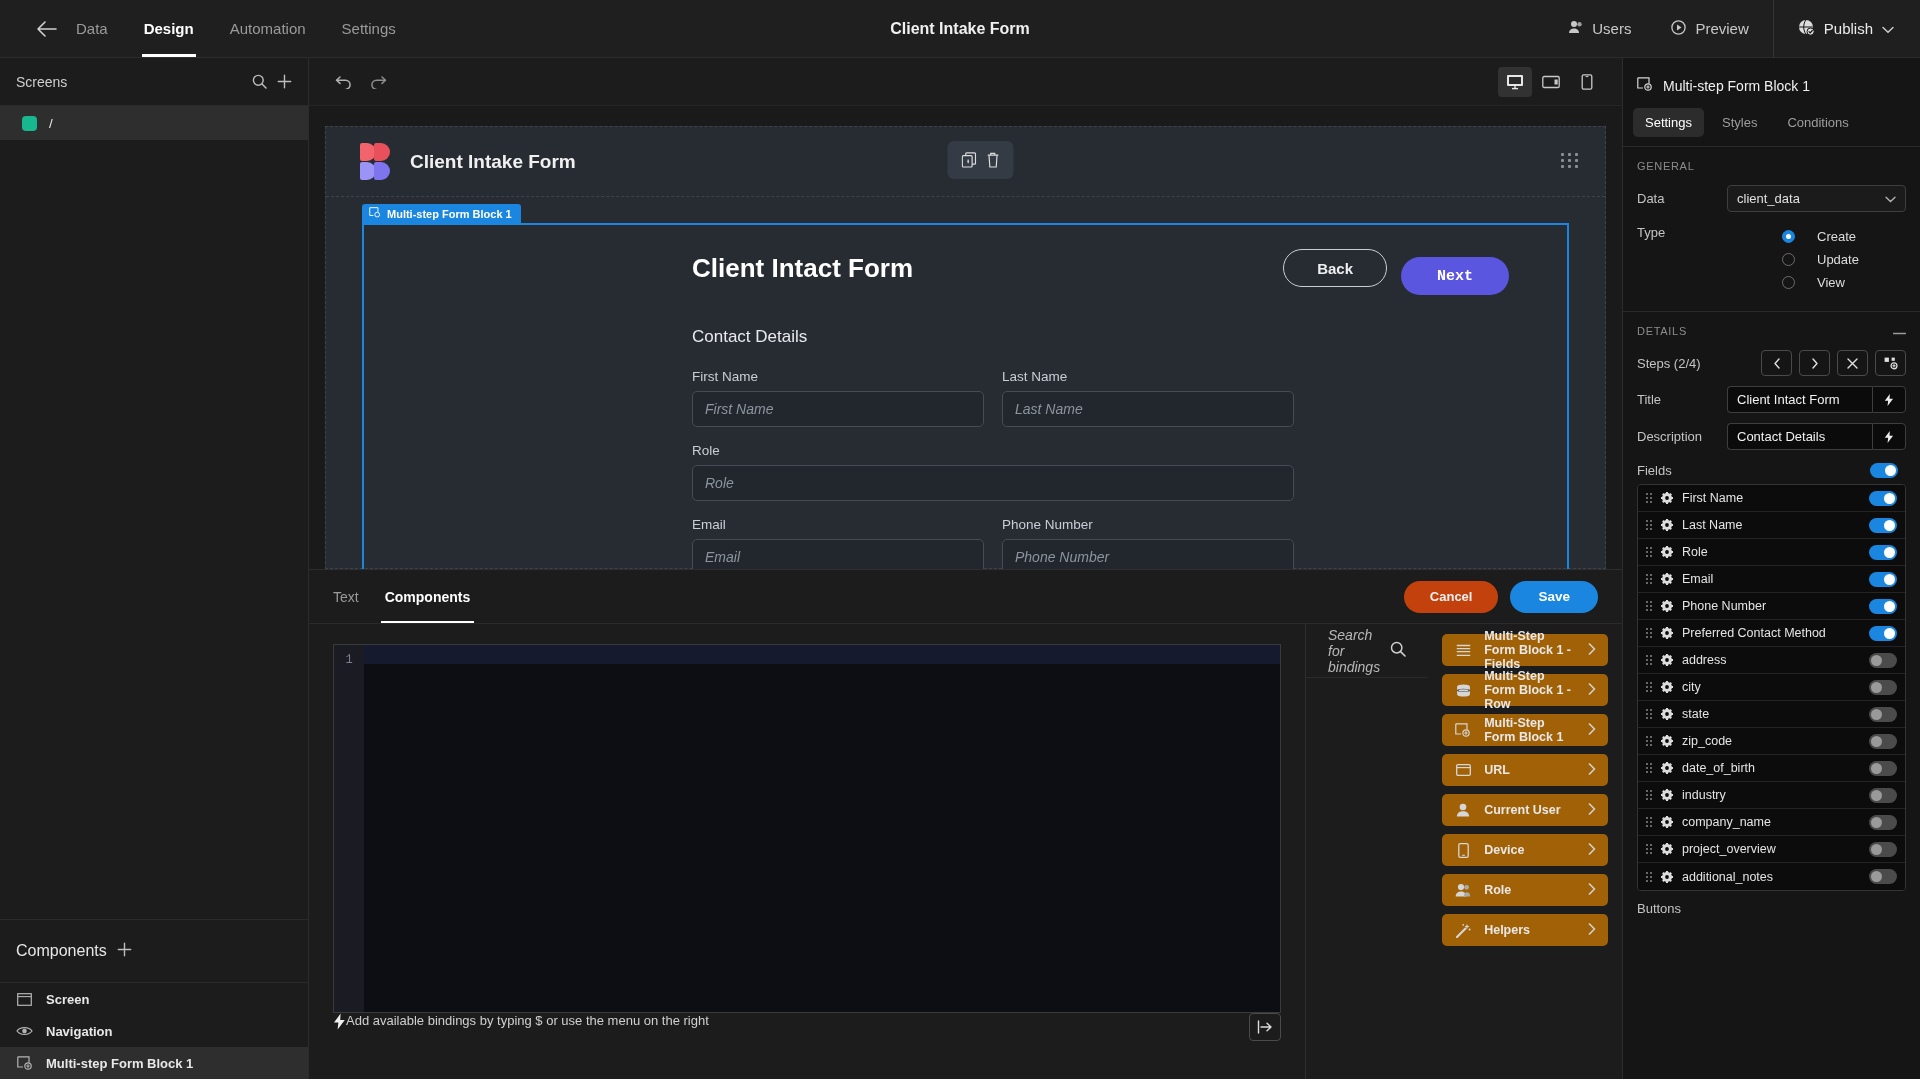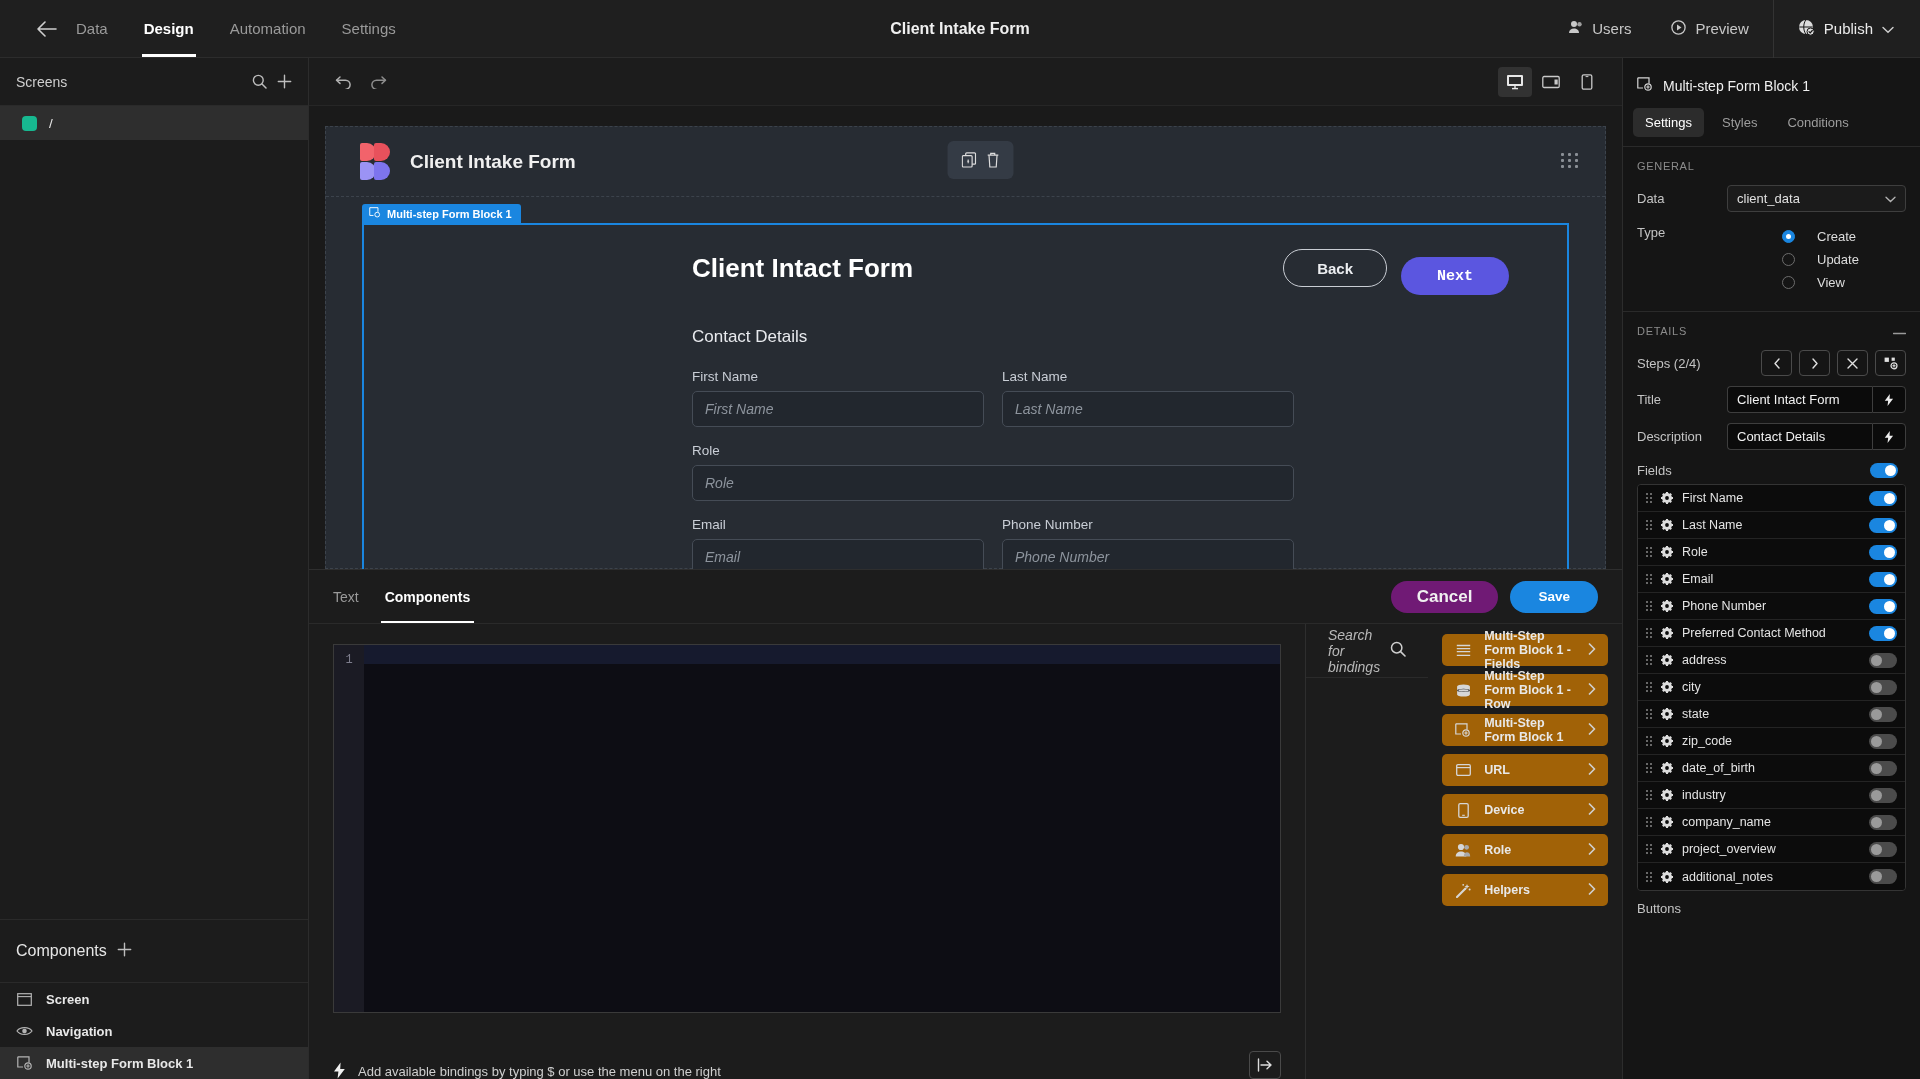--- a/index.html
+++ b/index.html
@@ -137,35 +137,35 @@
     flex: 0 0 510px; background: #1c1c1c; border-top: 1px solid #2e2e2e;
     display: flex; flex-direction: column; min-height: 0;
   }
   .ed-top { height: 54px; flex: 0 0 54px; display: flex; align-items: center; padding: 0 24px; border-bottom: 1px solid #2a2a2a; }
   .ed-tabs { display: flex; gap: 26px; height: 100%; align-items: center; }
   .ed-tab { font-size: 14px; color: #9a9a9a; cursor: pointer; position: relative; height: 100%; display: flex; align-items: center; }
   .ed-tab.active { color: #fff; font-weight: bold; }
   .ed-tab.active:after { content: ""; position: absolute; bottom: 0; left: -4px; right: -4px; height: 2px; background: #fff; }
   .ed-actions { margin-left: auto; display: flex; gap: 12px; }
   .btn-cancel {
-    background: #701a75; color: #f0f0f0; border: none; border-radius: 18px; height: 32px; padding: 0 26px;
-    font-size: 17px; font-weight: bold; cursor: pointer; font-family: "Liberation Sans", sans-serif;
+    background: #c2410c; color: #f0f0f0; border: none; border-radius: 18px; height: 32px; padding: 0 26px;
+    font-size: 13px; font-weight: bold; cursor: pointer; font-family: "Liberation Sans", sans-serif;
   }
   .btn-save {
     background: #1a86e0; color: #fff; border: none; border-radius: 18px; height: 32px; padding: 0 28px;
     font-size: 13.5px; font-weight: bold; cursor: pointer; font-family: "Liberation Sans", sans-serif;
   }
   .ed-body { flex: 1; display: flex; min-height: 0; }
   .ed-left { flex: 1; min-width: 0; display: flex; flex-direction: column; padding: 20px 24px 0 24px; }
   .code-area { flex: 1; display: flex; border: 1px solid #3a3a3a; background: #0d0d14; min-height: 0; }
   .gutter { width: 30px; background: #1b1b24; color: #7d7d8c; font-size: 12px;
     font-family: "Liberation Mono", monospace; text-align: center; padding-top: 8px; flex: 0 0 30px; }
   .code-body { flex: 1; position: relative; }
   .code-caret-line { position: absolute; left: 0; right: 0; top: 0; height: 19px; background: #161a2e; }
-  .ed-foot { height: 66px; flex: 0 0 66px; display: flex; align-items: flex-end; gap: 12px; }
+  .ed-foot { height: 66px; flex: 0 0 66px; display: flex; align-items: flex-start; }
   .ed-hint { font-size: 13px; color: #cfcfcf; }
   .hint-bolt { color: #f1f1f1; display: flex; align-items: center; }
   .ed-foot-right { margin-left: auto; }
   .collapse-btn {
     width: 32px; height: 28px; border: 1px solid #4a4a4a; border-radius: 4px;
     display: flex; align-items: center; justify-content: center; color: #ddd; cursor: pointer;
   }
   .ed-right { width: 317px; flex: 0 0 317px; border-left: 1px solid #2e2e2e; display: flex; }
   .bind-search { height: 54px; flex: 0 0 54px; display: flex; align-items: center; padding: 0 22px; border-bottom: 1px solid #2a2a2a; gap: 10px; }
   .bind-search .ph { flex: 1; font-size: 14px; color: #b8b8b8; font-style: italic; }
@@ -589,20 +589,34 @@
                     </svg>
                 </span>
                 <span class="bl">URL</span>
                 <span class="ch">
                   <svg width="8" height="12" viewBox="0 0 8 12">
                       <path d="M1.5 1 L6.5 6 L1.5 11" stroke="#cfcfcf" stroke-width="1.7" fill="none" stroke-linecap="round" stroke-linejoin="round"></path>
                     </svg>
                 </span>
               </div>
 
+              <div class="bind-item">
+                <span class="bi">
+                  <svg width="14" height="14" viewBox="0 0 14 14">
+                      <circle cx="7" cy="4" r="3.3" fill="#d6d6d6"></circle>
+                      <path d="M0.9 13.5 c0-3.4 2.7-5.2 6.1-5.2 s6.1 1.8 6.1 5.2 z" fill="#d6d6d6"></path>
+                    </svg>
+                </span>
+                <span class="bl">Current User</span>
+                <span class="ch">
+                  <svg width="8" height="12" viewBox="0 0 8 12">
+                      <path d="M1.5 1 L6.5 6 L1.5 11" stroke="#cfcfcf" stroke-width="1.7" fill="none" stroke-linecap="round" stroke-linejoin="round"></path>
+                    </svg>
+                </span>
+              </div>
 
               <div class="bind-item">
                 <span class="bi">
                   <svg width="11" height="15" viewBox="0 0 11 15">
                       <rect x="0.8" y="0.7" width="9.4" height="13.6" rx="1.4" fill="none" stroke="#d6d6d6" stroke-width="1.3"></rect>
                       <path d="M4.2 12.3 H6.8" stroke="#d6d6d6" stroke-width="1.1"></path>
                     </svg>
                 </span>
                 <span class="bl">Device</span>
                 <span class="ch">

